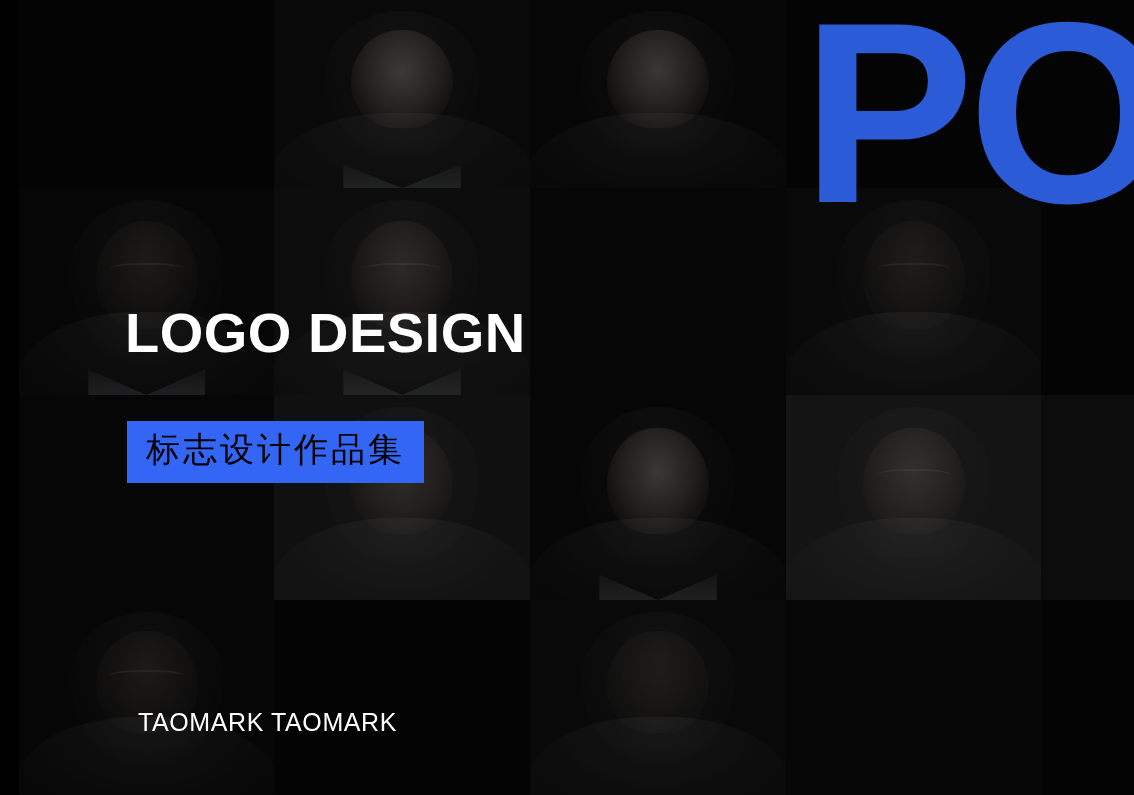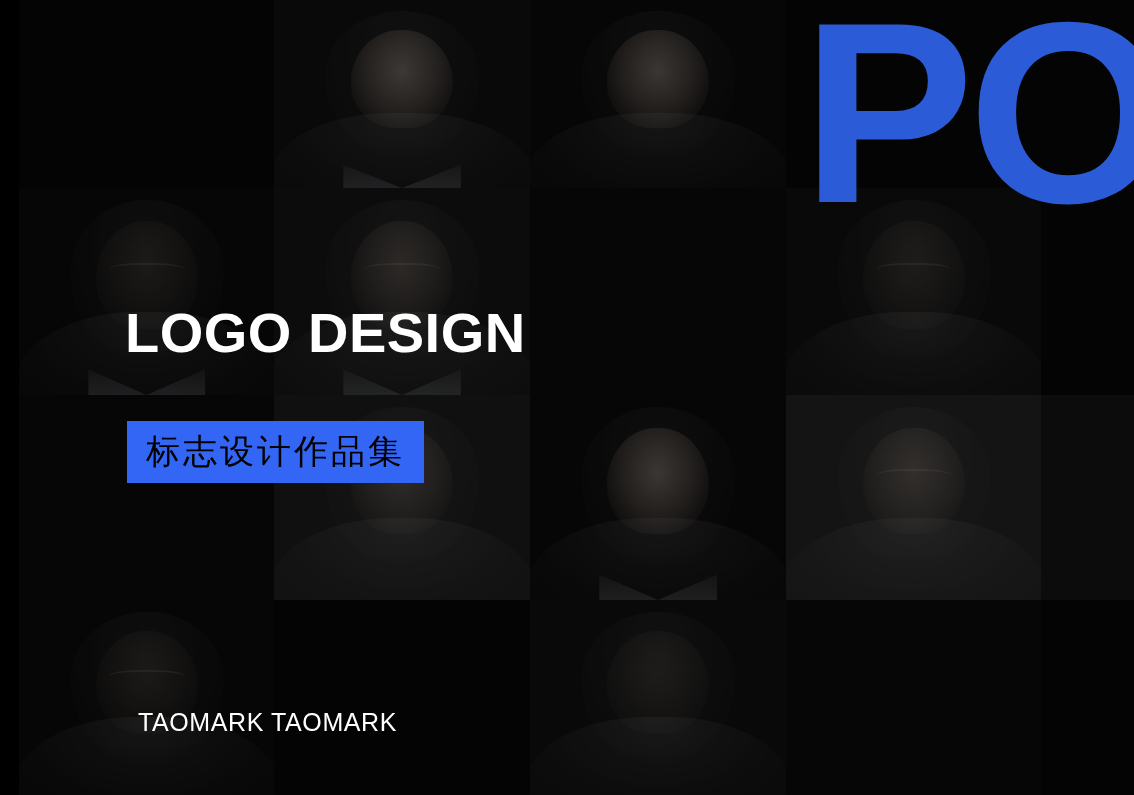--- a/index.html
+++ b/index.html
@@ -172,21 +172,21 @@
     display: flex;
     align-items: center;
     justify-content: center;
   }
   #subtitle-text {
     color: #000000;
     font-size: 34px;
     font-weight: 400;
     letter-spacing: 3px;
     line-height: 1;
-    font-family: Liberation Serif, serif;
+    font-family: Liberation Mono, monospace;
   }
 
   #studio-name {
     position: absolute;
     left: 119px;
     top: 707px;
     color: #ffffff;
     font-size: 25px;
     font-weight: 300;
     letter-spacing: 0.6px;

